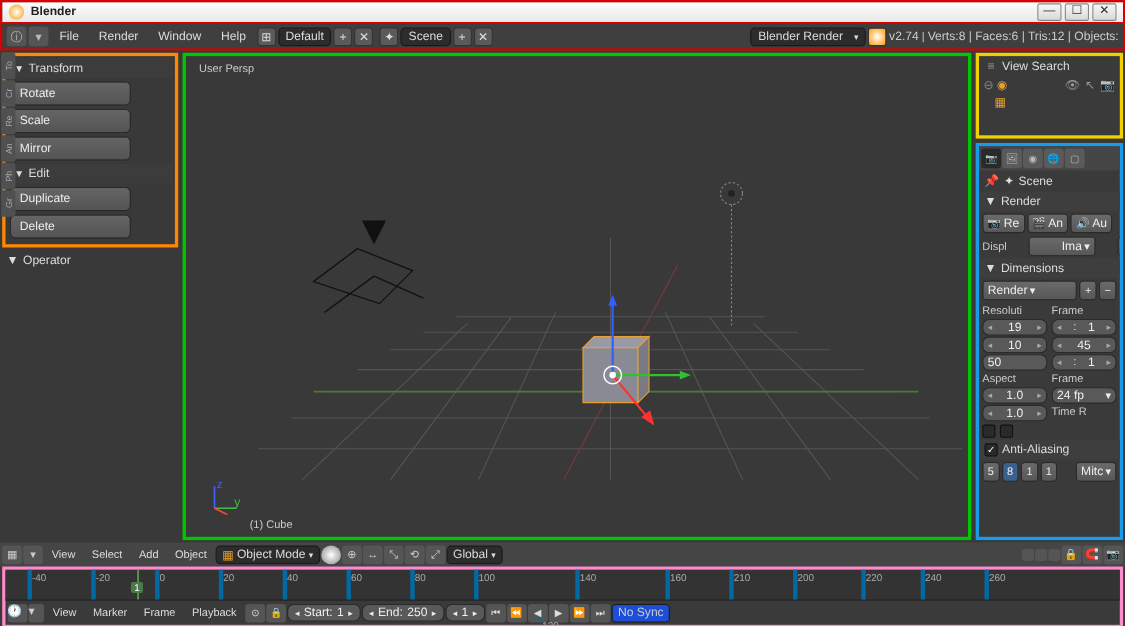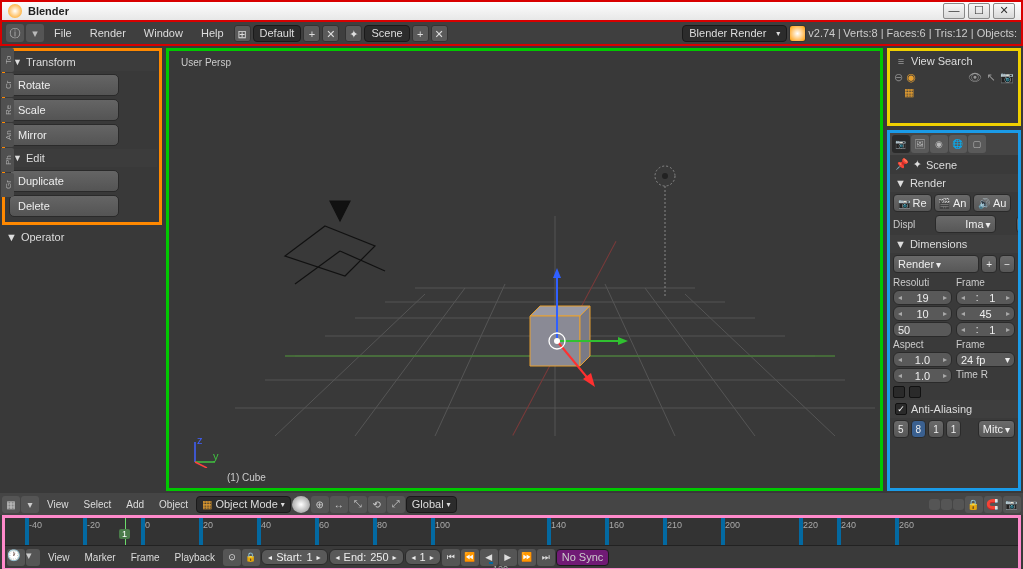--- a/index.html
+++ b/index.html
@@ -386,25 +386,25 @@
       </div>
   <div class="tick" style="left: 20px;">-40</div>
       <div class="tick" style="left: 78px;">-20</div>
       <div class="tick" style="left: 136px;">0</div>
       <div class="tick" style="left: 194px;">20</div>
       <div class="tick" style="left: 252px;">40</div>
       <div class="tick" style="left: 310px;">60</div>
       <div class="tick" style="left: 368px;">80</div>
       <div class="tick" style="left: 426px;">100</div>
       <div class="tick" style="left: 484px; margin-top: 44px;">120</div>
-      <div class="tick" style="left: 542px;">140</div>
+      <div class="tick" style="left: 518px;">140</div>
       <div class="tick" style="left: 600px;">160</div>
       <div class="tick" style="left: 658px;">210</div>
       <div class="tick" style="left: 716px;">200</div>
-      <div class="tick" style="left: 794px; text-align: right;">220</div>
+      <div class="tick" style="left: 778px; text-align: right;">220</div>
       <div class="tick" style="left: 832px;">240</div>
       <div class="tick" style="left: 890px;">260</div>
     </div>
   <div class="tl-bar">
     <div class="icb" style="width:18px;height:17px;background:#555;border-radius:3px;">🕐</div>
     <div class="icb" style="width:14px;height:17px;background:#555;border-radius:3px;">▾</div>
     <div class="mitem">View</div>
     <div class="mitem">Marker</div>
     <div class="mitem">Frame</div>
     <div class="mitem">Playback</div>
@@ -426,15 +426,15 @@
         <span style="font-size:8px;">◂</span>
         <span>1</span>
         <span style="font-size:8px;">▸</span>
       </div>
     <div class="pb">⏮</div>
     <div class="pb">⏪</div>
     <div class="pb">◀</div>
     <div class="pb">▶</div>
     <div class="pb">⏩</div>
     <div class="pb">⏭</div>
-    <div class="sel" style="background:#701a75;border:1px solid #1a1a1a;border-radius:4px;padding:1px 5px;height:17px;"><span>No Sync</span></div>
+    <div class="sel" style="background:#1d4ed8;border:1px solid #1a1a1a;border-radius:4px;padding:1px 5px;height:17px;"><span>No Sync</span></div>
   </div>
 </div>
 
 </body></html>

